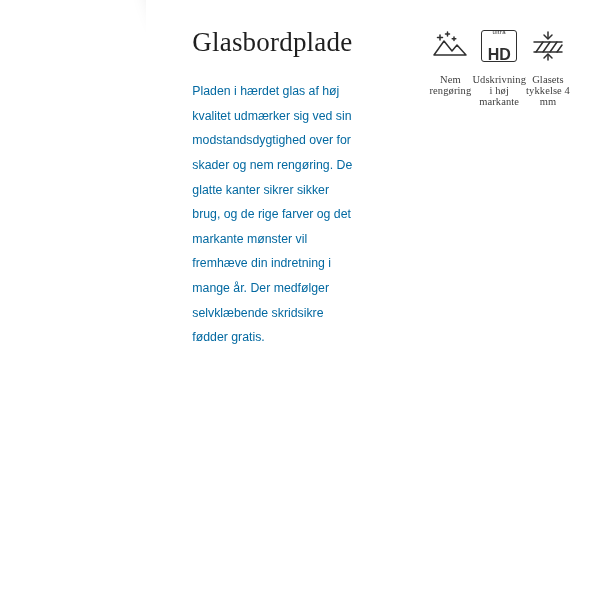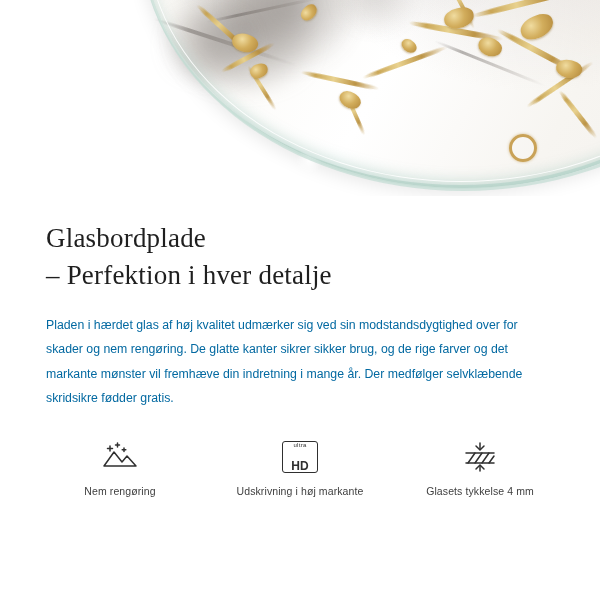--- a/index.html
+++ b/index.html
@@ -13,21 +13,21 @@
     background: #ffffff;
     font-family: "Liberation Sans", sans-serif;
     color: #2b2b2b;
   }
   .page {
     position: relative;
     width: 600px;
     height: 600px;
     background: #ffffff;
     display: flex;
-    flex-direction: column;
+    flex-direction: row;
   }
 
   
   .hero {
     position: relative;
     width: 600px;
     height: 196px;
     overflow: hidden;
     background: #ffffff;
   }
@@ -150,33 +150,34 @@
     align-items: center;
     justify-content: center;
     color: #2f2f2f;
   }
   .feature-label {
     margin-top: 6px;
     font-size: 10.5px;
     color: #3d3d3d;
     text-align: center;
     letter-spacing: .1px;
+    font-family: Liberation Serif, serif;
   }
   .hd-badge {
     width: 34px; height: 30px;
     border: 1.6px solid #2f2f2f;
     border-radius: 3px;
     display: flex;
     flex-direction: column;
     align-items: center;
     justify-content: center;
     line-height: 1;
   }
   .hd-badge .u { font-size: 6px; letter-spacing: .3px; }
-  .hd-badge .hd { font-size: 12px; font-weight: bold; margin-top: 12px; text-align: center; }
+  .hd-badge .hd { font-size: 16px; font-weight: bold; margin-top: 12px; text-align: center; }
   svg { display: block; }
 </style>
 </head>
 <body>
 
 <div class="page">
 
   <div class="hero">
     <div class="hero-plate"></div>
 
@@ -216,21 +217,20 @@
 
     <div class="glint" style="left:296px; top:148px;"></div>
 
     <div class="hero-edge"></div>
     <div class="hero-edge2"></div>
   </div>
 
   <div class="content">
     <h1 class="headline">
       <span>Glasbordplade</span>
-      <span class="line2">– Perfektion i hver detalje</span>
     </h1>
     <p class="body-copy">Pladen i hærdet glas af høj kvalitet udmærker sig ved sin modstandsdygtighed over for skader og nem rengøring. De glatte kanter sikrer sikker brug, og de rige farver og det markante mønster vil fremhæve din indretning i mange år. Der medfølger selvklæbende skridsikre fødder gratis.</p>
   </div>
 
   <div class="features">
 
     <div class="feature">
       <div class="feature-icon">
         <svg width="40" height="34" viewBox="0 0 40 34" fill="none" stroke="#2f2f2f" stroke-width="1.5" stroke-linecap="round" stroke-linejoin="round">
           <path d="M4 26 L14 12 L22 22 L27 16 L36 26 Z"></path>

